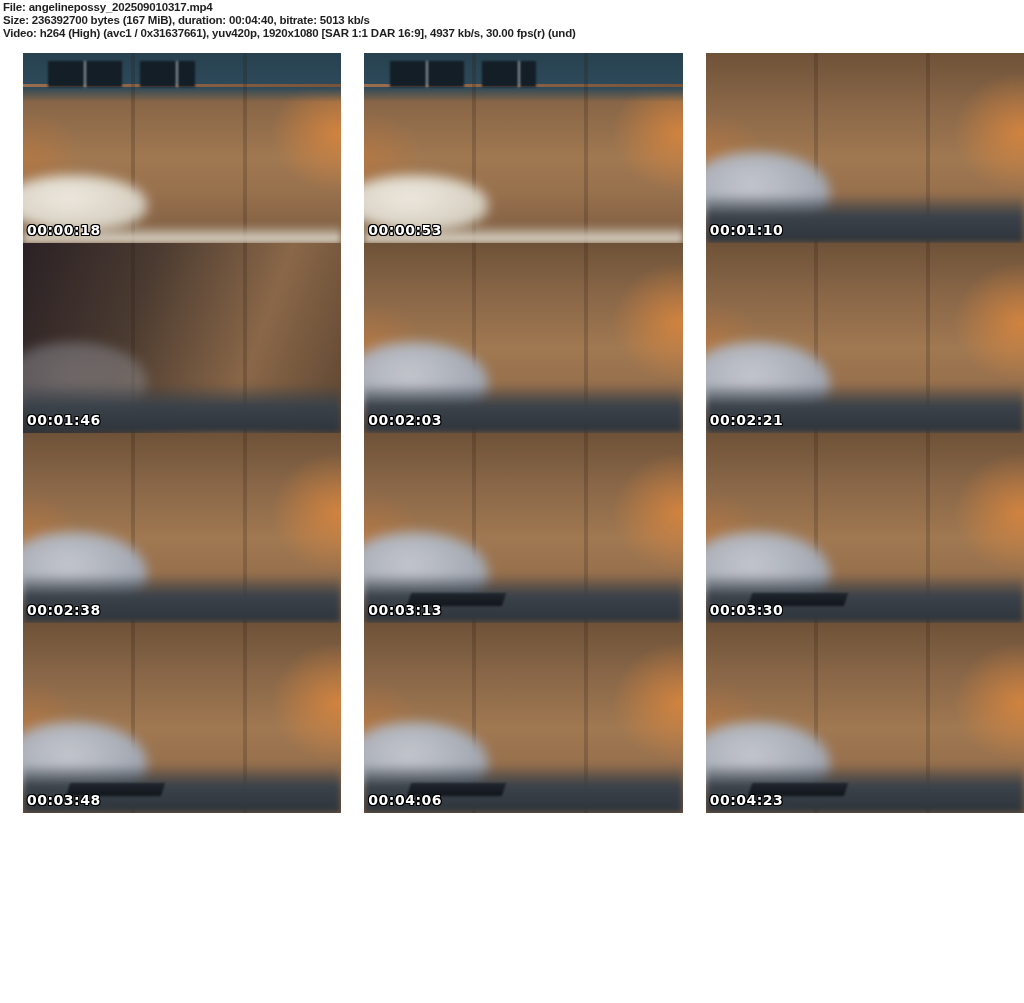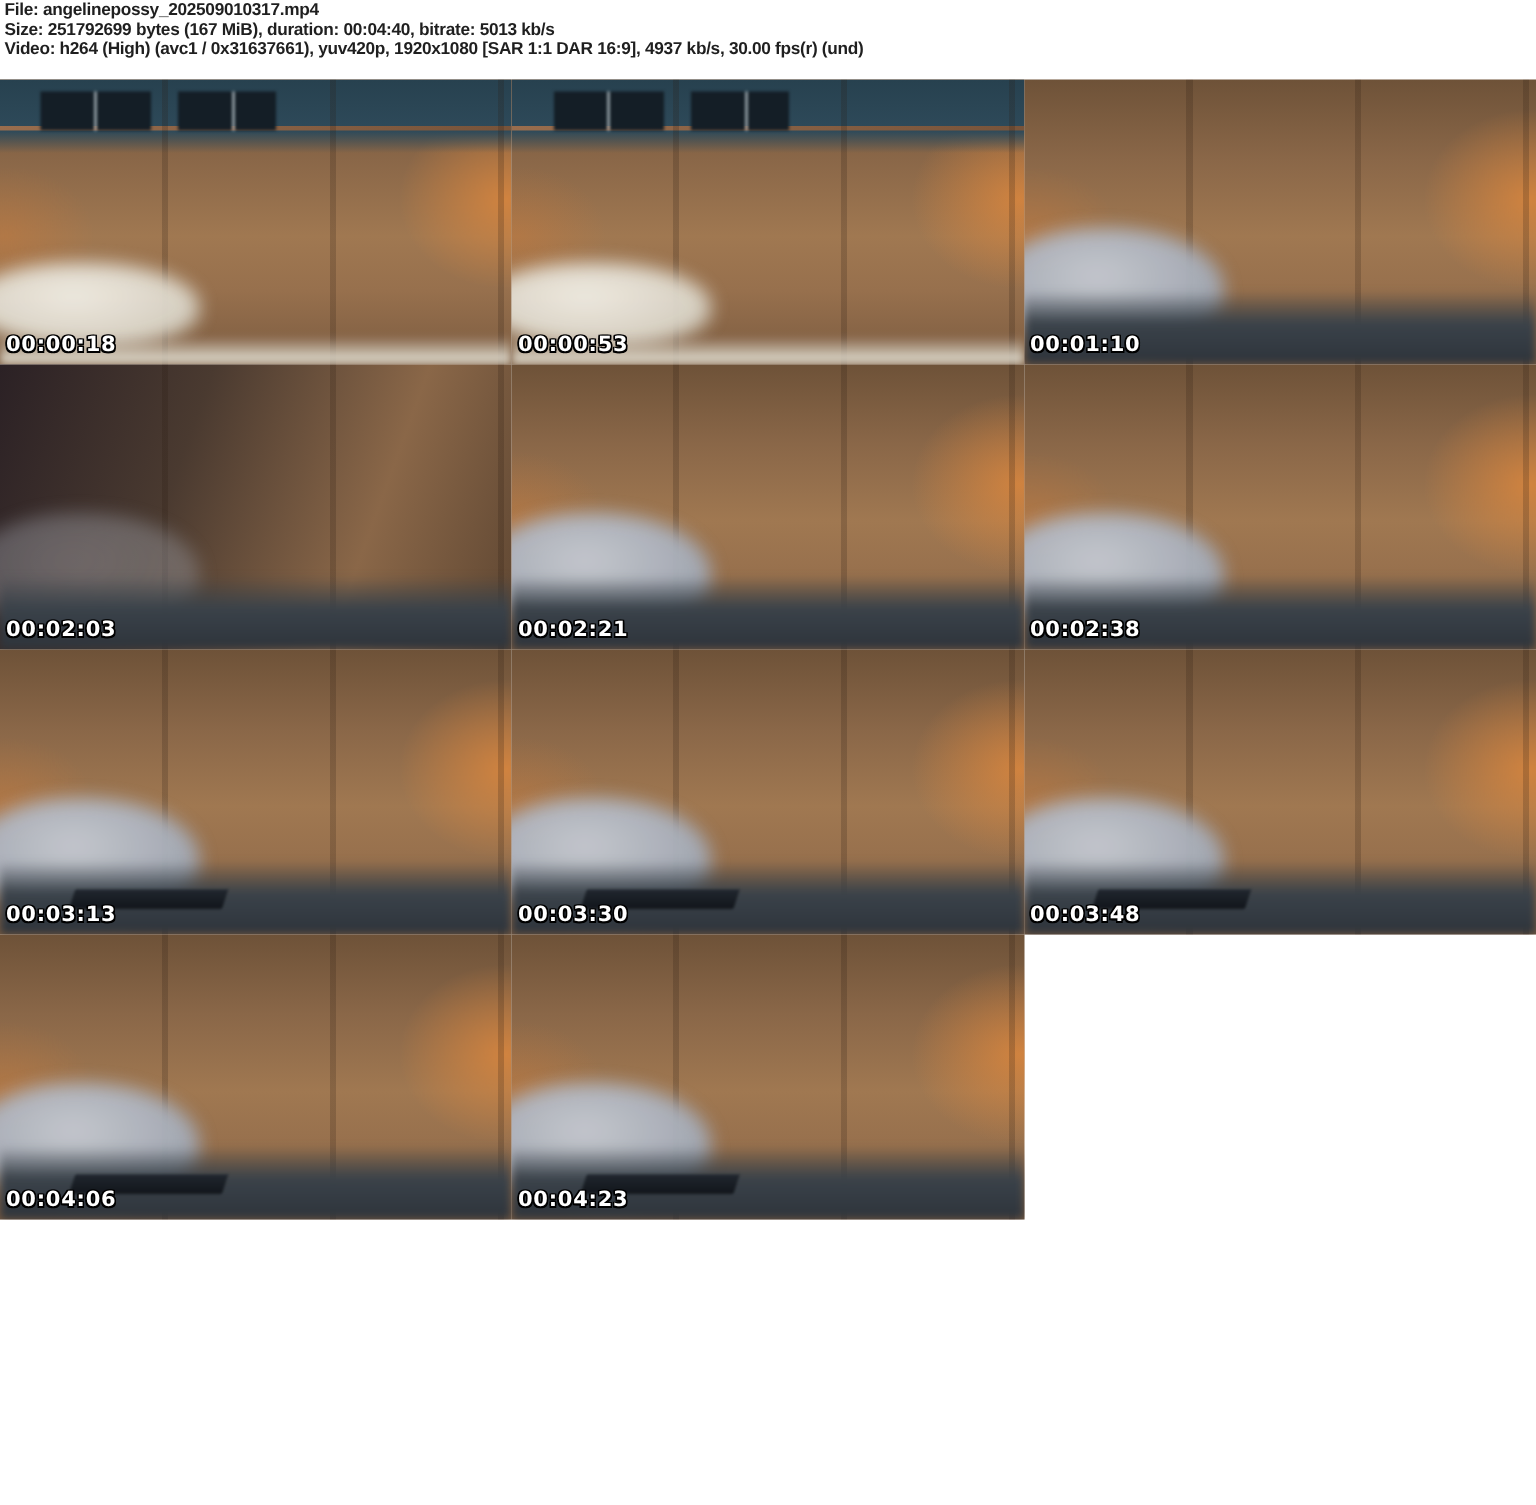--- a/index.html
+++ b/index.html
@@ -38,20 +38,21 @@
     grid-auto-rows: 190px;
   }
   .thumb {
     position: relative;
     overflow: hidden;
     
     background:
       radial-gradient(ellipse 30% 45% at 99% 42%, rgba(233,139,58,0.70), rgba(233,139,58,0) 70%),
       radial-gradient(ellipse 25% 35% at 1% 55%, rgba(210,120,50,0.35), rgba(210,120,50,0) 70%),
       linear-gradient(180deg, #6e5238 0%, #8a6748 28%, #a07851 55%, #97704d 74%, #7c5c41 100%);
+    margin-left: 23px;
   }
   
   .panel-seams {
     position: absolute; inset: 0;
     background: repeating-linear-gradient(90deg,
       rgba(0,0,0,0) 0 108px, rgba(40,25,15,0.35) 108px 112px);
     opacity: .6;
   }
   
   .bedding {
@@ -145,21 +146,21 @@
        0 -1px 0 #000, 0 1px 0 #000,
       -1px 0 0 #000, 1px 0 0 #000;
     z-index: 5;
   }
 </style>
 </head>
 <body>
 
 <div class="info-header">
   <div class="info-line">File: angelinepossy_202509010317.mp4</div>
-  <div class="info-line">Size: 251792699 bytes (167 MiB), duration: 00:04:40, bitrate: 5013 kb/s</div>
+  <div class="info-line">Size: 236392700 bytes (167 MiB), duration: 00:04:40, bitrate: 5013 kb/s</div>
   <div class="info-line">Video: h264 (High) (avc1 / 0x31637661), yuv420p, 1920x1080 [SAR 1:1 DAR 16:9], 4937 kb/s, 30.00 fps(r) (und)</div>
 </div>
 
 <div class="thumb-grid">
 
   <div class="thumb row1">
     <div class="wall"></div>
     <div class="posters"></div>
     <div class="panel-seams"></div>
     <div class="pillow"></div>
@@ -184,20 +185,28 @@
   <div class="thumb row2">
     <div class="panel-seams"></div>
     <div class="pillow"></div>
     <div class="figure"></div>
     <div class="bedding"></div>
 
     <span class="timestamp">00:01:10</span>
   </div>
 
 
+  <div class="thumb row2">
+    <div class="panel-seams"></div>
+    <div class="pillow"></div>
+    <div class="figure"></div>
+    <div class="bedding"></div>
+
+    <span class="timestamp">00:01:46</span>
+  </div>
 
   <div class="thumb row3">
     <div class="panel-seams"></div>
     <div class="pillow"></div>
     <div class="figure"></div>
     <div class="bedding"></div>
 
     <span class="timestamp">00:02:03</span>
   </div>
 

